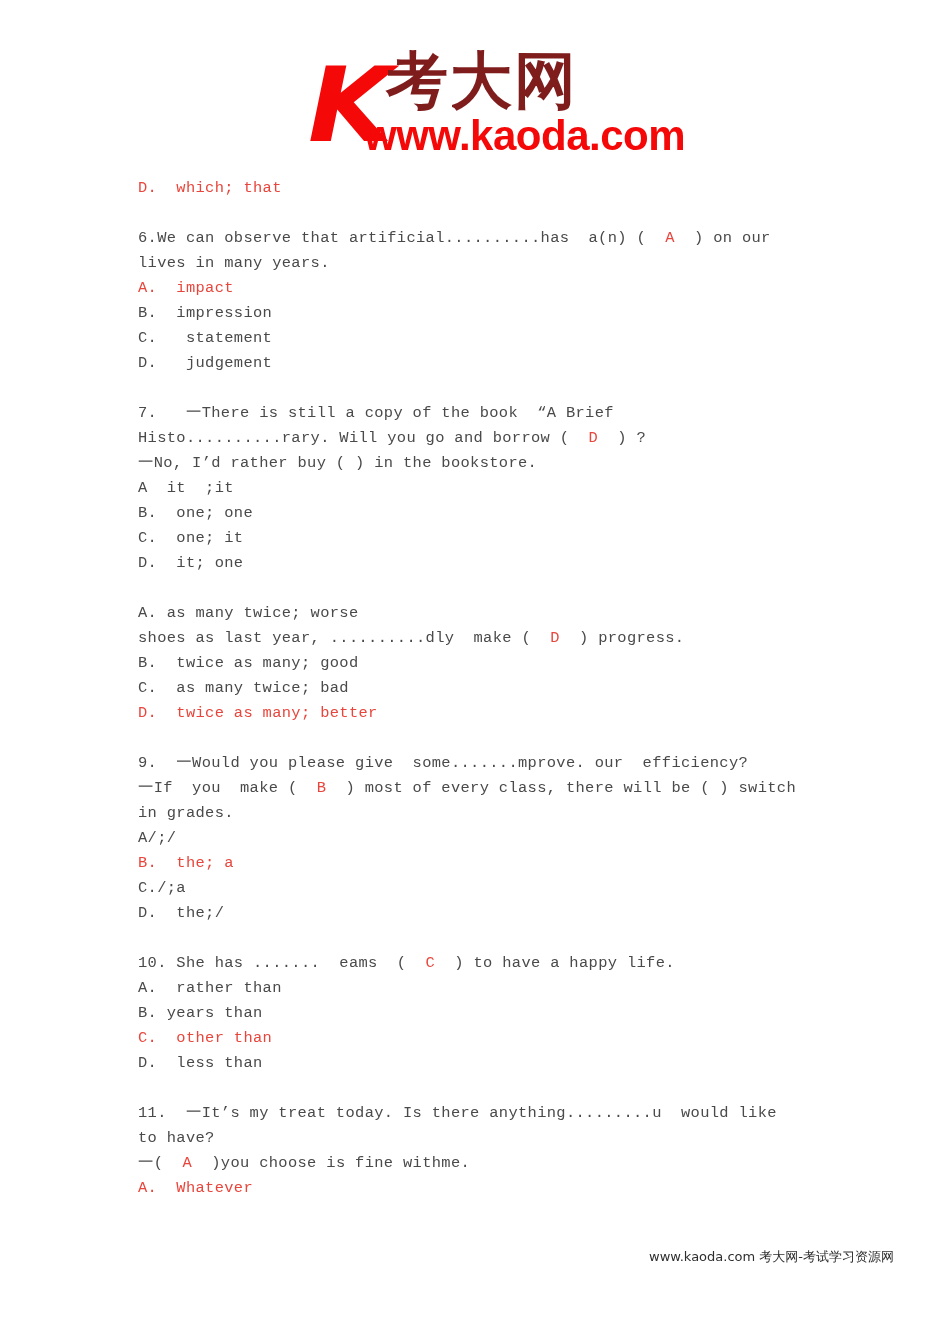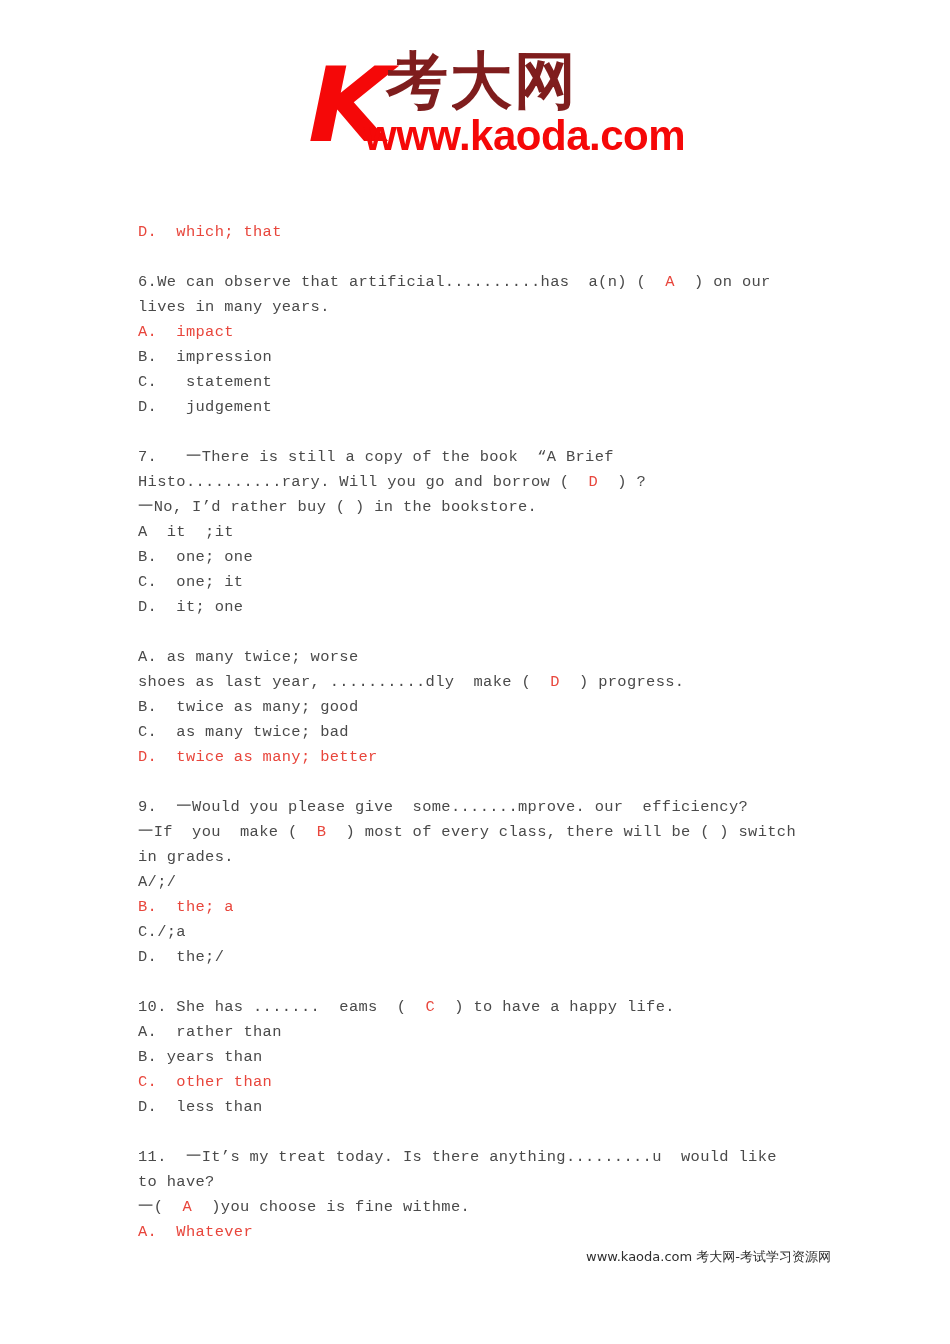--- a/index.html
+++ b/index.html
@@ -76,21 +76,20 @@
     color: #f50808;
     white-space: nowrap;
   }
 
   
   .content {
     position: absolute;
     left: 138px;
     top: 176px;
     width: 690px;
-    margin-top: 44px;
   }
   .line {
     font-size: 15.4px;
     line-height: 25px;
     color: #4a4a4a;
     white-space: pre;
     letter-spacing: 0.35px;
     font-family: "Liberation Mono", "DejaVu Sans Mono", monospace;
   }
   .line.red {
@@ -103,21 +102,21 @@
     height: 25px;
   }
 
   
   .footer {
     position: absolute;
     left: 0;
     top: 1248px;
     width: 950px;
     text-align: right;
-    padding-right: 119px;
+    padding-right: 56px;
     box-sizing: border-box;
   }
   .footer-text {
     display: inline-block;
     font-family: "DejaVu Sans", sans-serif;
     font-size: 13px;
     line-height: 18px;
     color: #2e2e2e;
     white-space: nowrap;
   }

